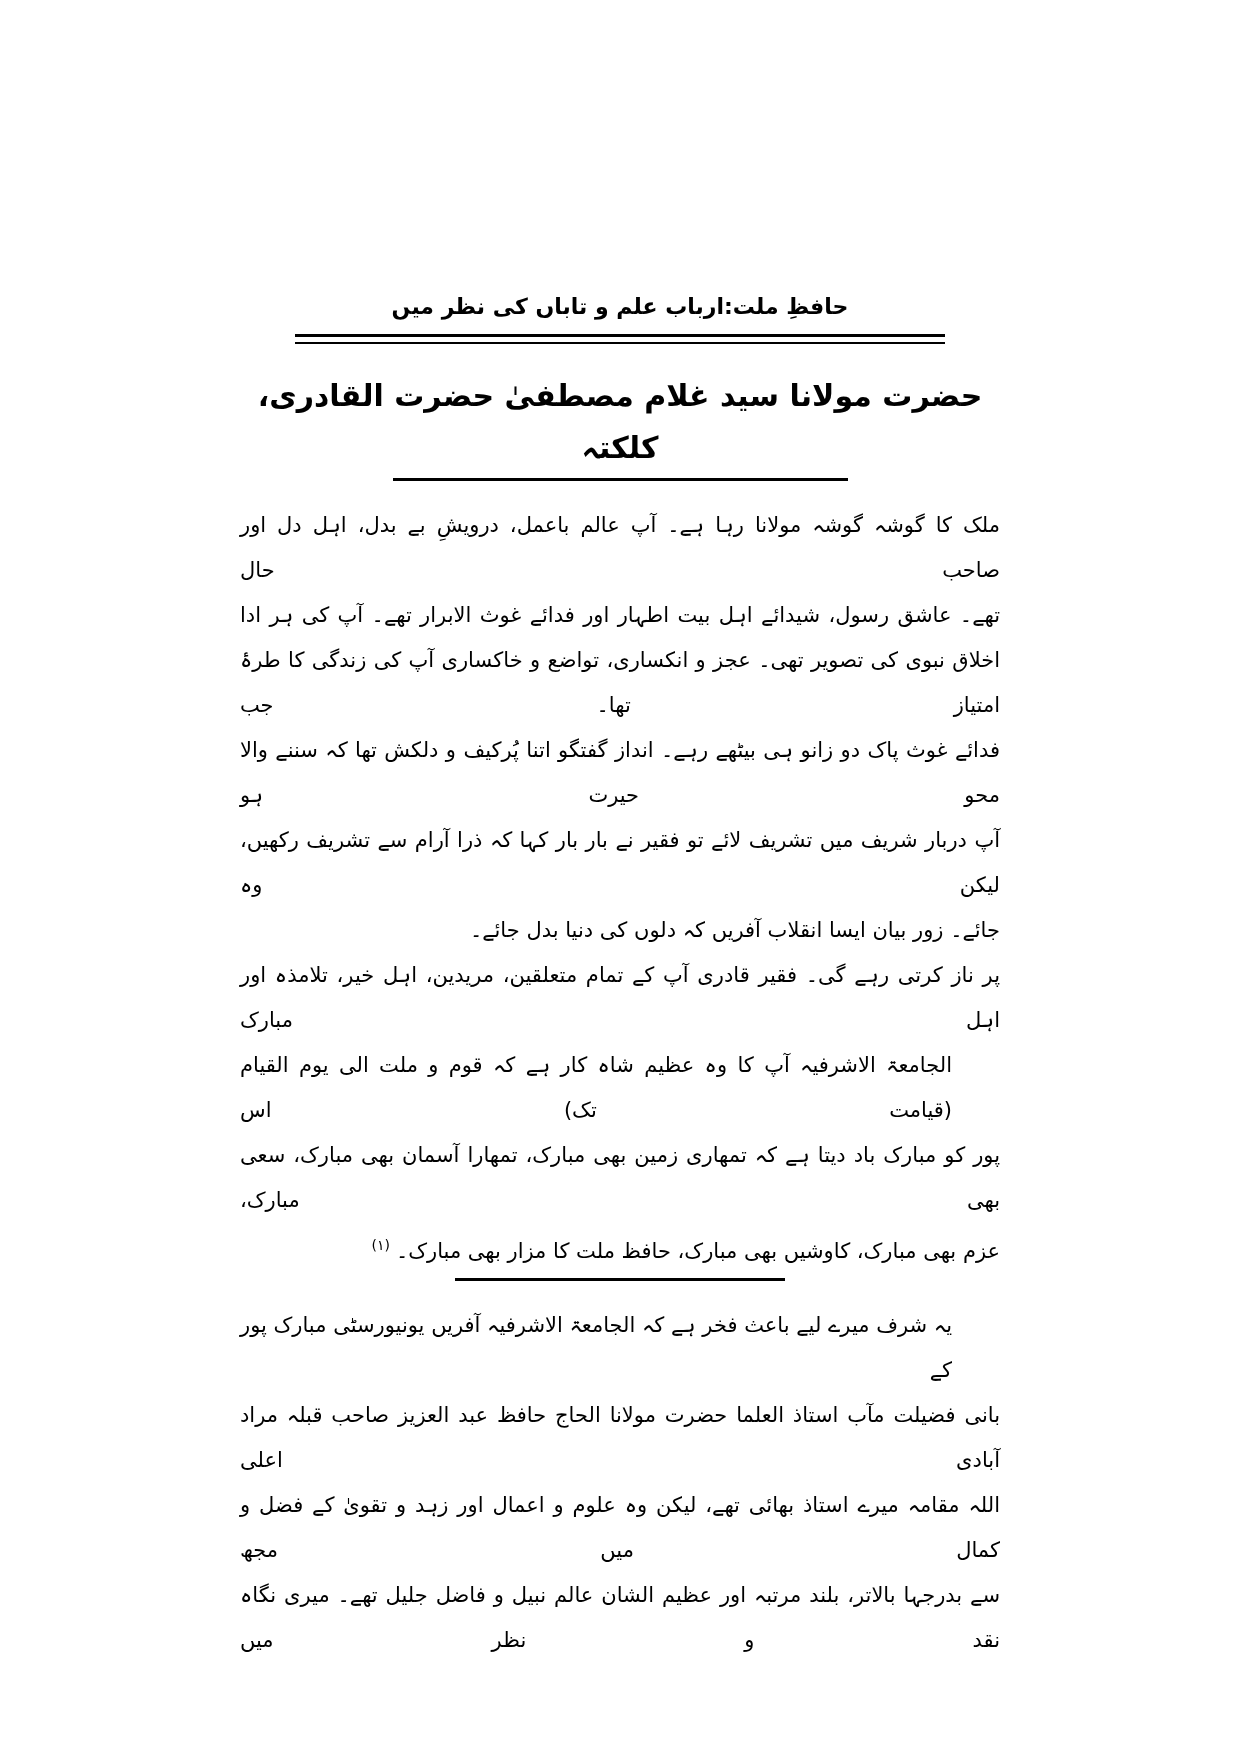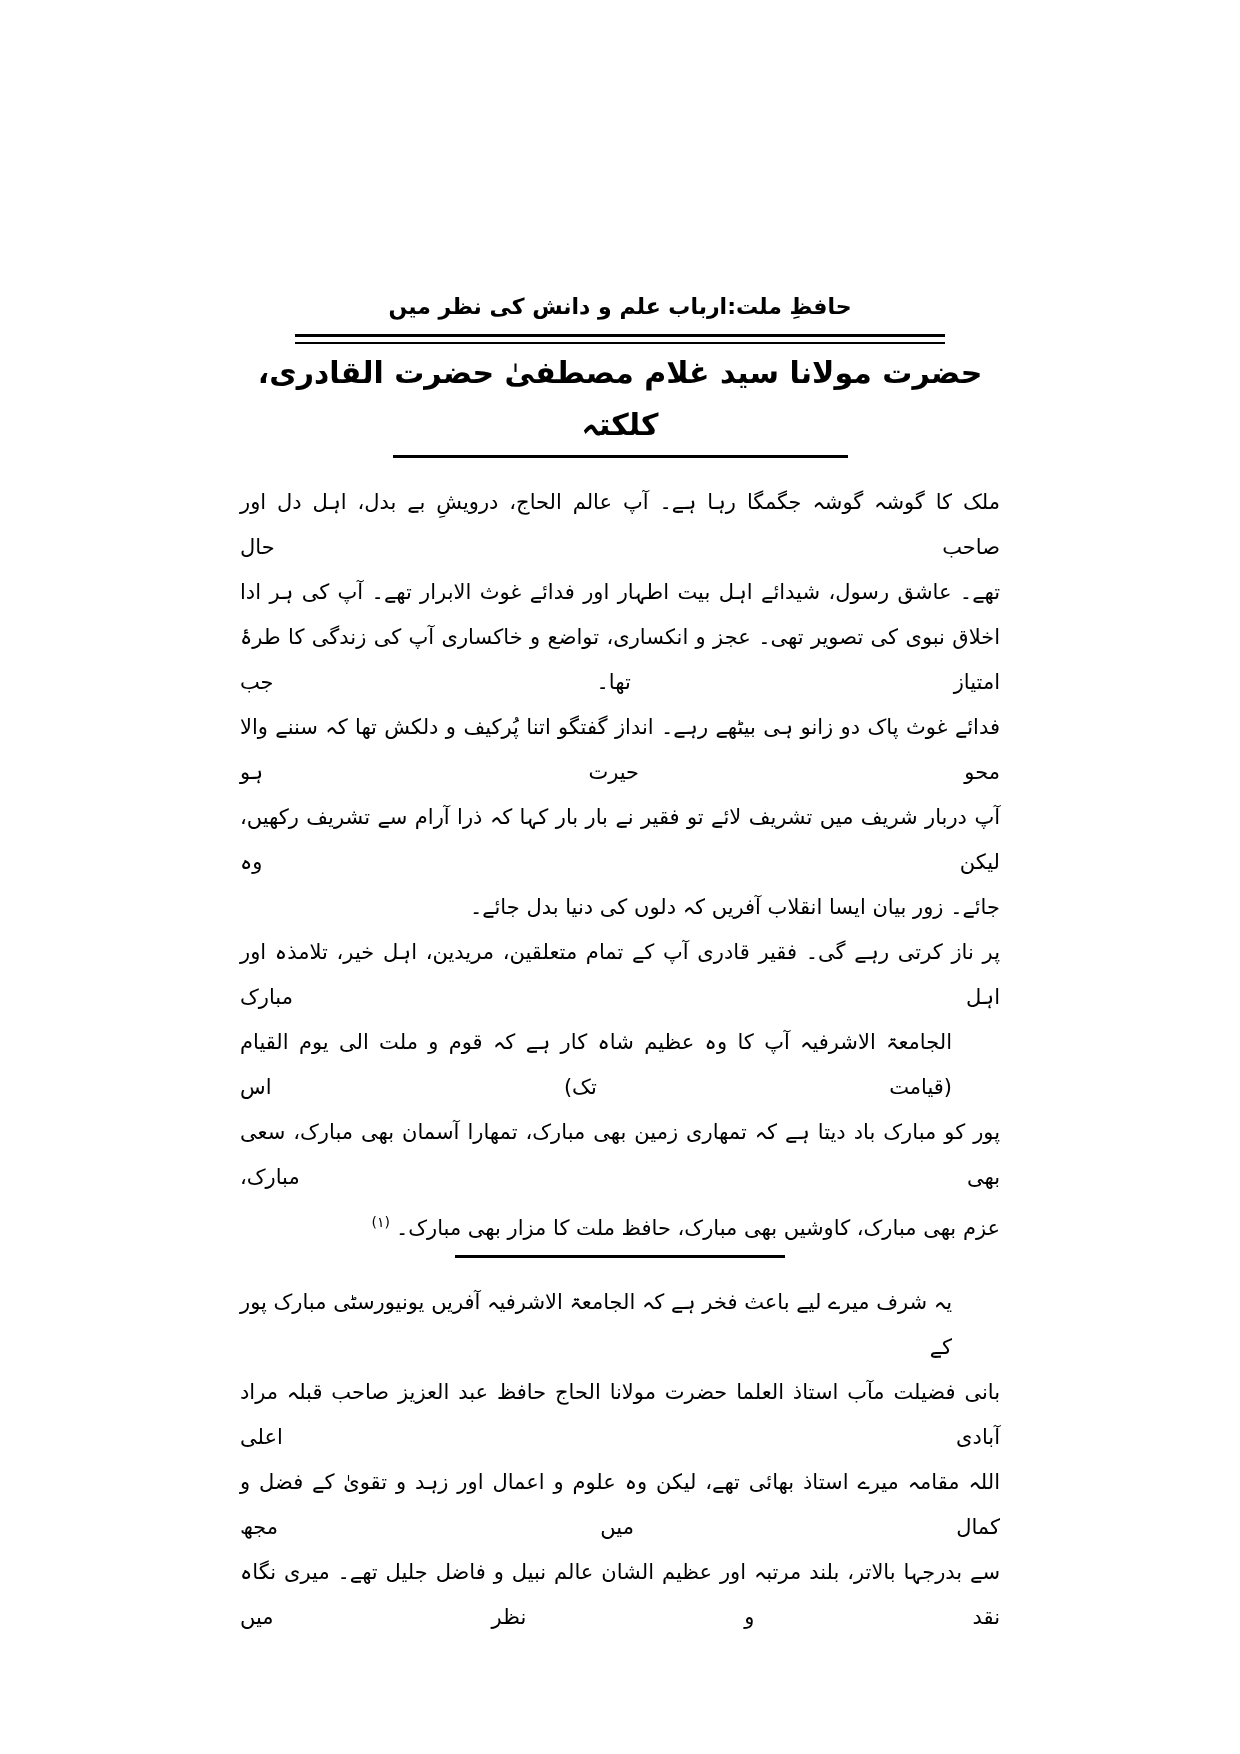--- a/index.html
+++ b/index.html
@@ -34,21 +34,21 @@
     height:5px;
     border-top:3px solid #000;
     border-bottom:2px solid #000;
     margin-top:10px;
   }
   .section-heading{
     text-align:center;
     font-size:30px;
     line-height:52px;
     font-weight:bold;
-    margin-top:3px;
+    margin-top:26px;
   }
   .heading-underline{
     height:0;
     border-bottom:3px solid #000;
     margin:4px auto 0 auto;
   }
   .u1{width:455px;}
   .u2{width:330px;}
   .para{
     margin-top:22px;
@@ -70,33 +70,33 @@
     font-size:14px;
     vertical-align:super;
     margin-right:6px;
   }
 </style>
 </head>
 <body>
 
 <div class="page">
 
-  <div class="page-header">حافظِ ملت:ارباب علم و دانش کی نظر میں</div>
+  <div class="page-header">حافظِ ملت:ارباب علم و تاباں کی نظر میں</div>
 
   <div class="rule-wrap">
     <div class="rule-double"></div>
   </div>
 
   <div class="content">
 
     <div class="section-heading">حضرت مولانا سید غلام مصطفیٰ حضرت القادری، کلکتہ</div>
     <div class="heading-underline u1"></div>
 
     <div class="para">
-      <div class="line">ملک کا گوشہ گوشہ جگمگا رہا ہے۔ آپ عالم الحاج، درویشِ بے بدل، اہل دل اور صاحب حال</div>
+      <div class="line">ملک کا گوشہ گوشہ مولانا رہا ہے۔ آپ عالم باعمل، درویشِ بے بدل، اہل دل اور صاحب حال</div>
       <div class="line">تھے۔ عاشق رسول، شیدائے اہل بیت اطہار اور فدائے غوث الابرار تھے۔ آپ کی ہر ادا</div>
       <div class="line">اخلاق نبوی کی تصویر تھی۔ عجز و انکساری، تواضع و خاکساری آپ کی زندگی کا طرۂ امتیاز تھا۔ جب</div>
       <div class="line">فدائے غوث پاک دو زانو ہی بیٹھے رہے۔ انداز گفتگو اتنا پُرکیف و دلکش تھا کہ سننے والا محو حیرت ہو</div>
       <div class="line">آپ دربار شریف میں تشریف لائے تو فقیر نے بار بار کہا کہ ذرا آرام سے تشریف رکھیں، لیکن وہ</div>
       <div class="line last">جائے۔ زور بیان ایسا انقلاب آفریں کہ دلوں کی دنیا بدل جائے۔</div>
     </div>
 
     <div class="para tight">
       <div class="line">پر ناز کرتی رہے گی۔ فقیر قادری آپ کے تمام متعلقین، مریدین، اہل خیر، تلامذہ اور اہل مبارک</div>
       <div class="line indent">الجامعۃ الاشرفیہ آپ کا وہ عظیم شاہ کار ہے کہ قوم و ملت الی یوم القیام (قیامت تک) اس</div>

